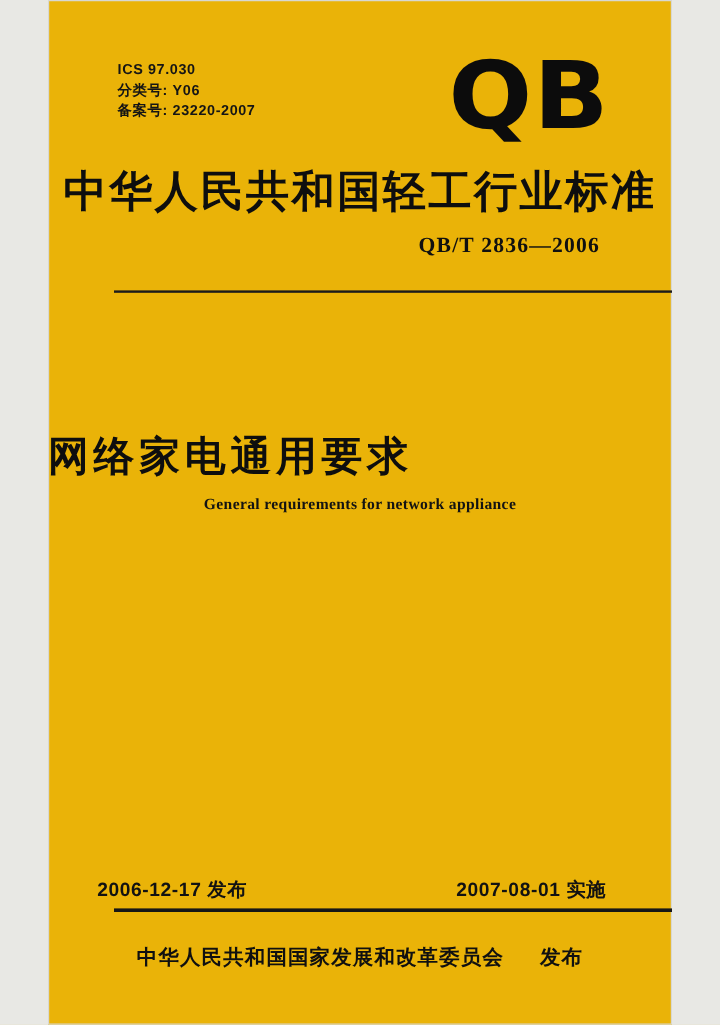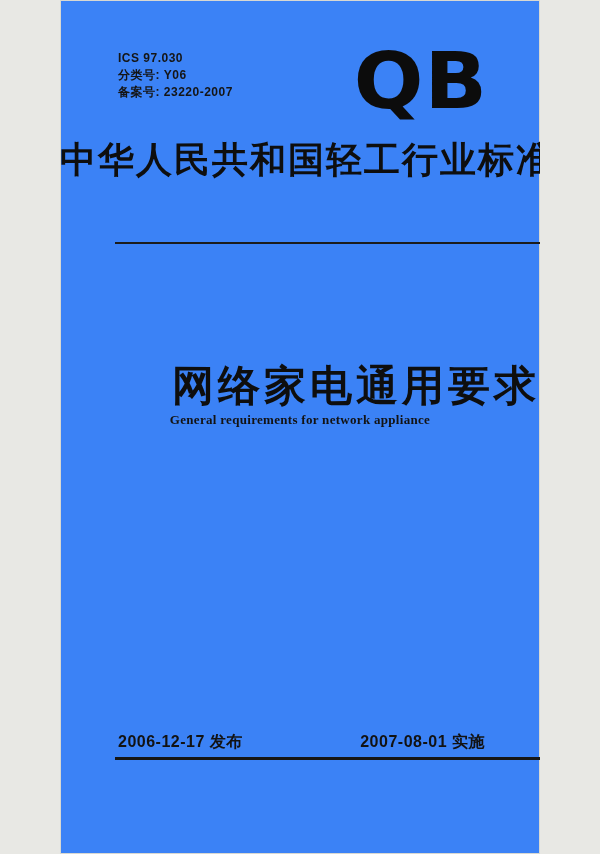--- a/index.html
+++ b/index.html
@@ -3,24 +3,24 @@
 <meta charset="utf-8">
 <style>
   html, body {
     margin: 0;
     padding: 0;
     background: #e8e8e4;
     font-family: "Liberation Sans", "DejaVu Sans", sans-serif;
   }
   .page {
     position: relative;
-    width: 480px;
+    width: 520px;
     height: 854px;
     margin: 0 auto;
-    background: #3b82f6;
+    background: #eab308;
     color: #111;
     overflow: hidden;
     box-shadow: inset 0 0 0 1px #d8d8d2;
   }
   
   .meta-block {
     position: absolute;
     left: 58px;
     top: 50px;
     font-size: 12px;
@@ -74,43 +74,43 @@
     top: 242px;
     height: 2px;
     background: #1c1c1c;
   }
   
   .doc-title-zh {
     position: absolute;
     left: 0;
     right: 0;
     top: 358px;
-    text-align: right;
-    font-size: 42px;
+    text-align: left;
+    font-size: 34px;
     font-weight: bold;
     letter-spacing: 4px;
     color: #0e0e0e;
     white-space: nowrap;
   }
   .doc-title-en {
     position: absolute;
     left: 0;
     right: 0;
     top: 412px;
     text-align: center;
     font-family: "Liberation Serif", "DejaVu Serif", serif;
     font-size: 13px;
     font-weight: bold;
     letter-spacing: 0.3px;
     color: #131313;
   }
   
   .date-row {
     position: absolute;
-    left: 58px;
+    left: 41px;
     right: 55px;
     top: 732px;
     display: flex;
     justify-content: space-between;
     font-size: 16px;
     font-weight: bold;
     letter-spacing: 0.5px;
     color: #121212;
     white-space: nowrap;
   }
@@ -148,28 +148,32 @@
   <div class="meta-block">
     <div>ICS 97.030</div>
     <div>分类号: Y06</div>
     <div>备案号: 23220-2007</div>
   </div>
 
   <div class="qb-logo">QB</div>
 
   <div class="standard-title">中华人民共和国轻工行业标准</div>
 
+  <div class="standard-number">QB/T 2836—2006</div>
 
   <div class="rule-top"></div>
 
   <div class="doc-title-zh">网络家电通用要求</div>
 
   <div class="doc-title-en">General requirements for network appliance</div>
 
   <div class="date-row">
     <span>2006-12-17 发布</span>
     <span>2007-08-01 实施</span>
   </div>
 
   <div class="rule-bottom"></div>
 
+  <div class="footer-row">
+    <span>中华人民共和国国家发展和改革委员会</span><span class="gap"></span><span>发布</span>
+  </div>
 
 </div>
 
 </body></html>

